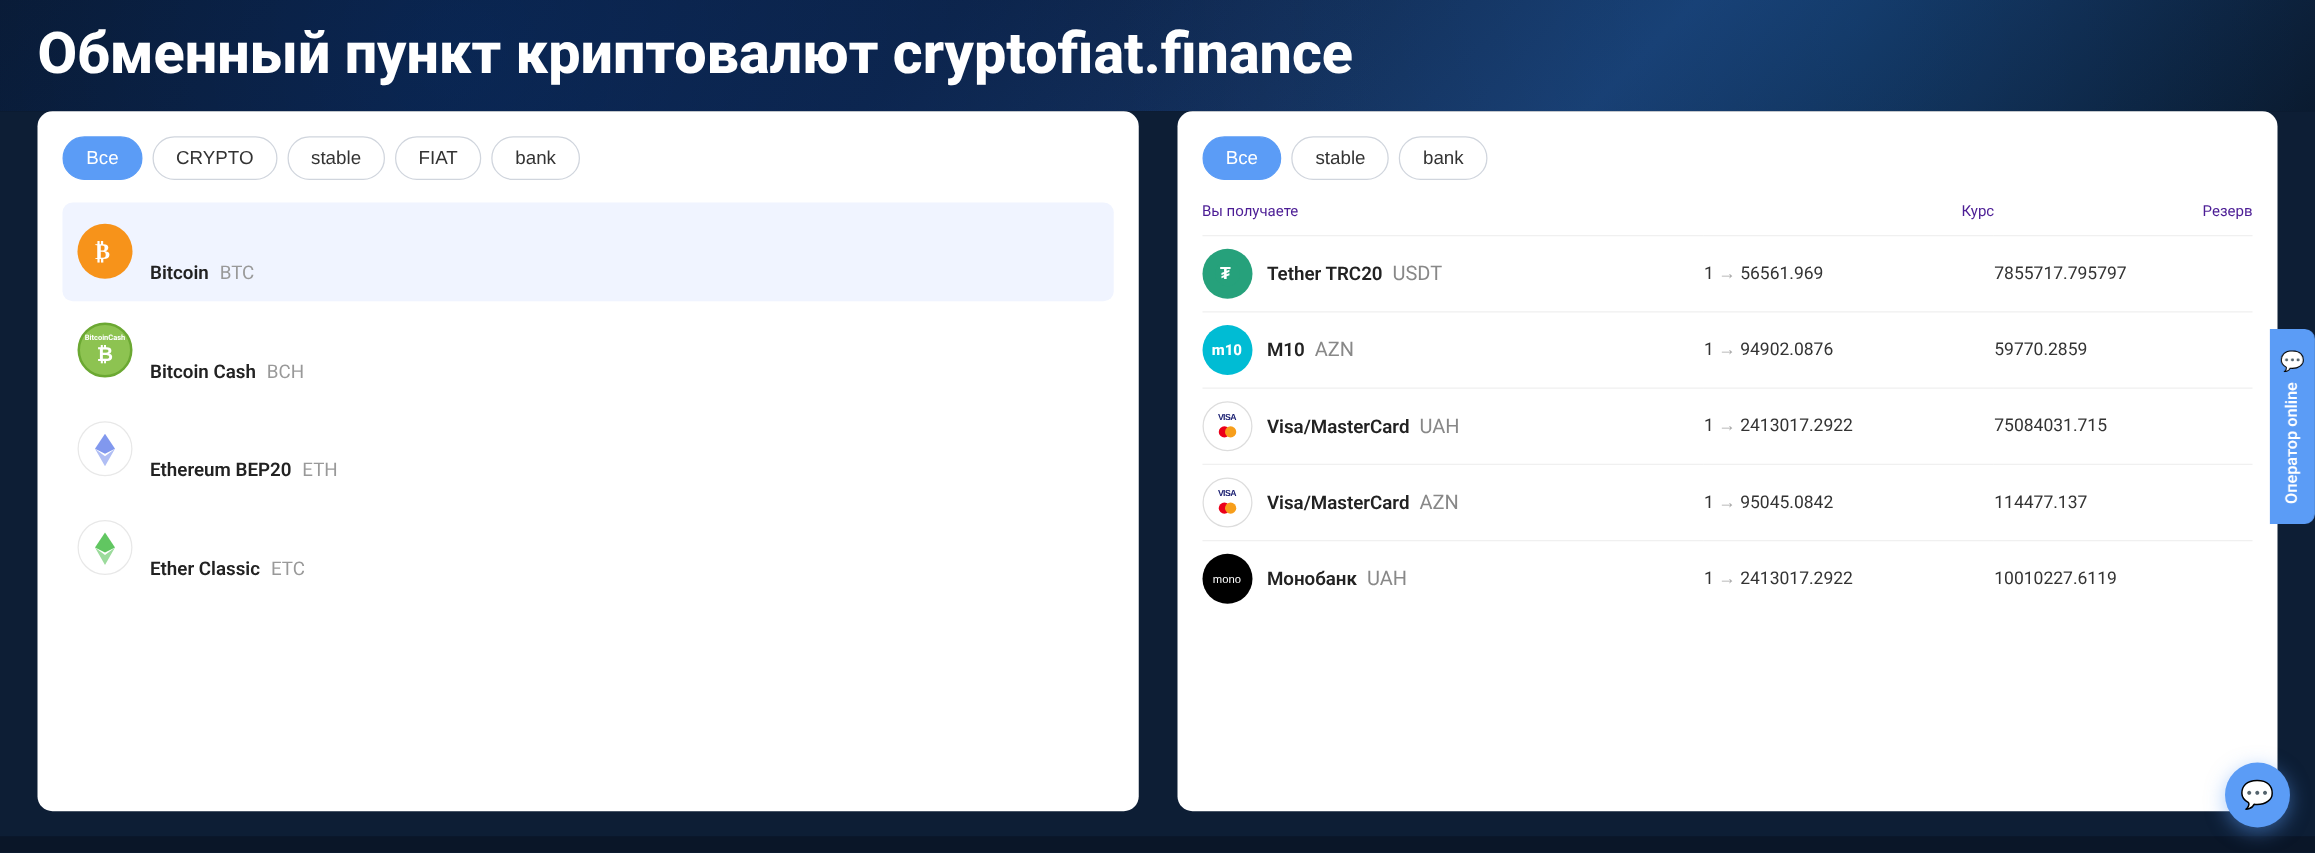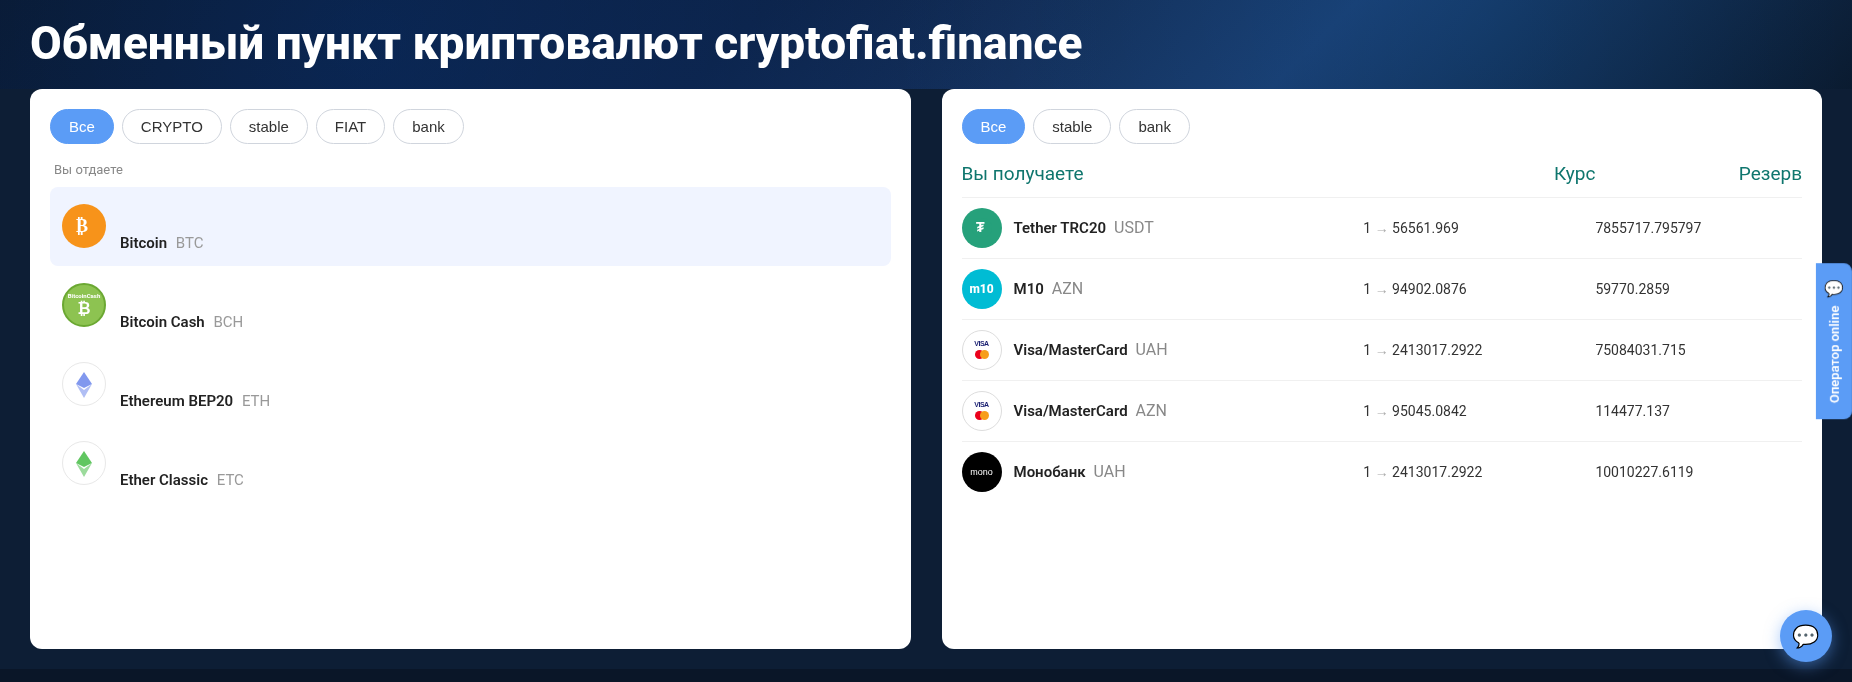--- a/index.html
+++ b/index.html
@@ -158,22 +158,22 @@
       margin-left: 5px;
     }
 
     
     .exchange-table {
       width: 100%;
       border-collapse: collapse;
     }
 
     .exchange-table th {
-      color: #0f766e;
-      font-size: 19px;
+      color: #4c1d95;
+      font-size: 12px;
       font-weight: 400;
       padding: 0 0 12px 0;
       text-align: left;
     }
 
     .exchange-table th.right {
       text-align: right;
     }
 
     .exchange-table td {
@@ -301,21 +301,20 @@
 
     <div class="filter-tabs">
 
     <button class="filter-tab active">Все</button>
         <button class="filter-tab">CRYPTO</button>
         <button class="filter-tab">stable</button>
         <button class="filter-tab">FIAT</button>
         <button class="filter-tab">bank</button>
       </div>
 
-    <div class="section-label">Вы отдаете</div>
 
     <ul class="currency-list">
 
     <li class="currency-item selected">
           <div class="currency-icon icon-btc">
             <svg width="24" height="24" viewBox="0 0 24 24" fill="white">
               <text x="4" y="18" font-size="18" font-weight="900" font-family="serif">₿</text>
             </svg>
           </div>
           <span class="currency-name">Bitcoin<span class="currency-ticker"> BTC</span></span>

